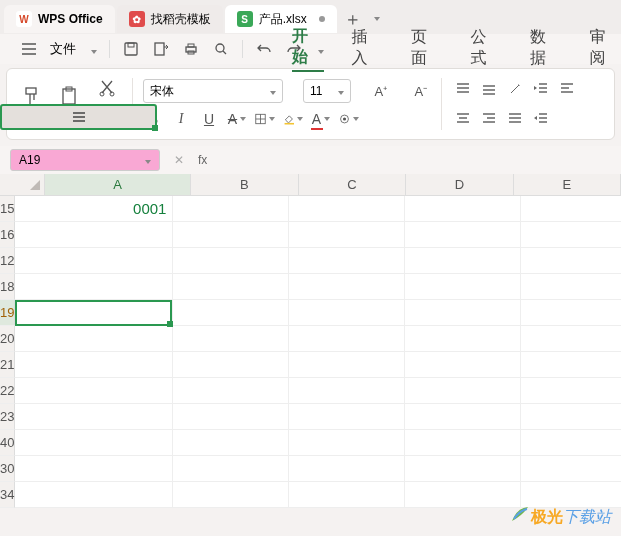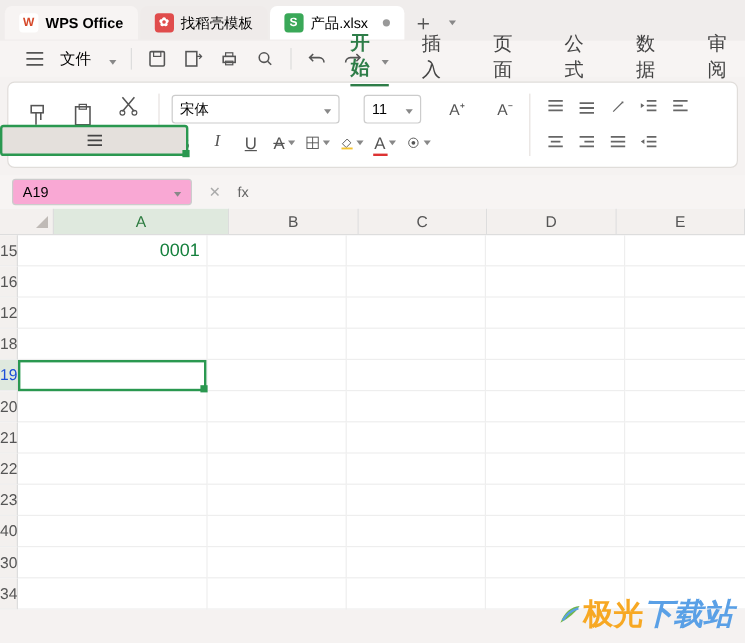--- a/index.html
+++ b/index.html
@@ -55,26 +55,26 @@
   .gridbody { display: flex; }
   .rowhdrs { width: 48px; }
   .rh { height: 26px; border-bottom: 1px solid #eee; border-right: 1px solid #ddd; background: #f3f0ee; display: flex; align-items: center; justify-content: center; font-size: 13px; color: #555; }
   .cells { position: relative; flex: 1; }
   .crow { display: flex; height: 26px; }
   .cell { border-right: 1px solid #eee; border-bottom: 1px solid #eee; display: flex; align-items: center; justify-content: flex-end; padding: 0 6px; font-size: 15px; color: #15803d; }
   .cA { width: 158px; }
   .cO { width: 116px; }
   .sel { position: absolute; left: 0; top: 104px; width: 157px; height: 26px; border: 2px solid #2a9850; pointer-events: none; }
   .sel::after { content: ""; position: absolute; right: -3px; bottom: -3px; width: 6px; height: 6px; background: #2a9850; }
-  .rh.selh { background: #dfe9de; color: #1d4ed8; }
+  .rh.selh { background: #dfe9de; color: #a16207; }
   .ch.selh { background: #dfe9de; color: #2a7a3e; }
   
   
   .wm { position: absolute; right: 10px; bottom: 8px; text-align: right; font-style: italic; }
-  .wm1 { color: #5aa0e6; font-size: 25px; font-weight: bold; }
+  .wm1 { color: #5aa0e6; font-size: 16px; font-weight: normal; }
   .wm1 b { color: #f7a823; font-style: normal; }
   .wm2 { color: #71b64a; font-size: 13px; letter-spacing: 0.5px; }
   
   svg { display: block; }
   .caret::after { content: ""; border-left: 3px solid transparent; border-right: 3px solid transparent; border-top: 4px solid #888; display: inline-block; margin-left: 3px; }
 </style>
 </head>
 <body>
 
 <div class="tabbar">

